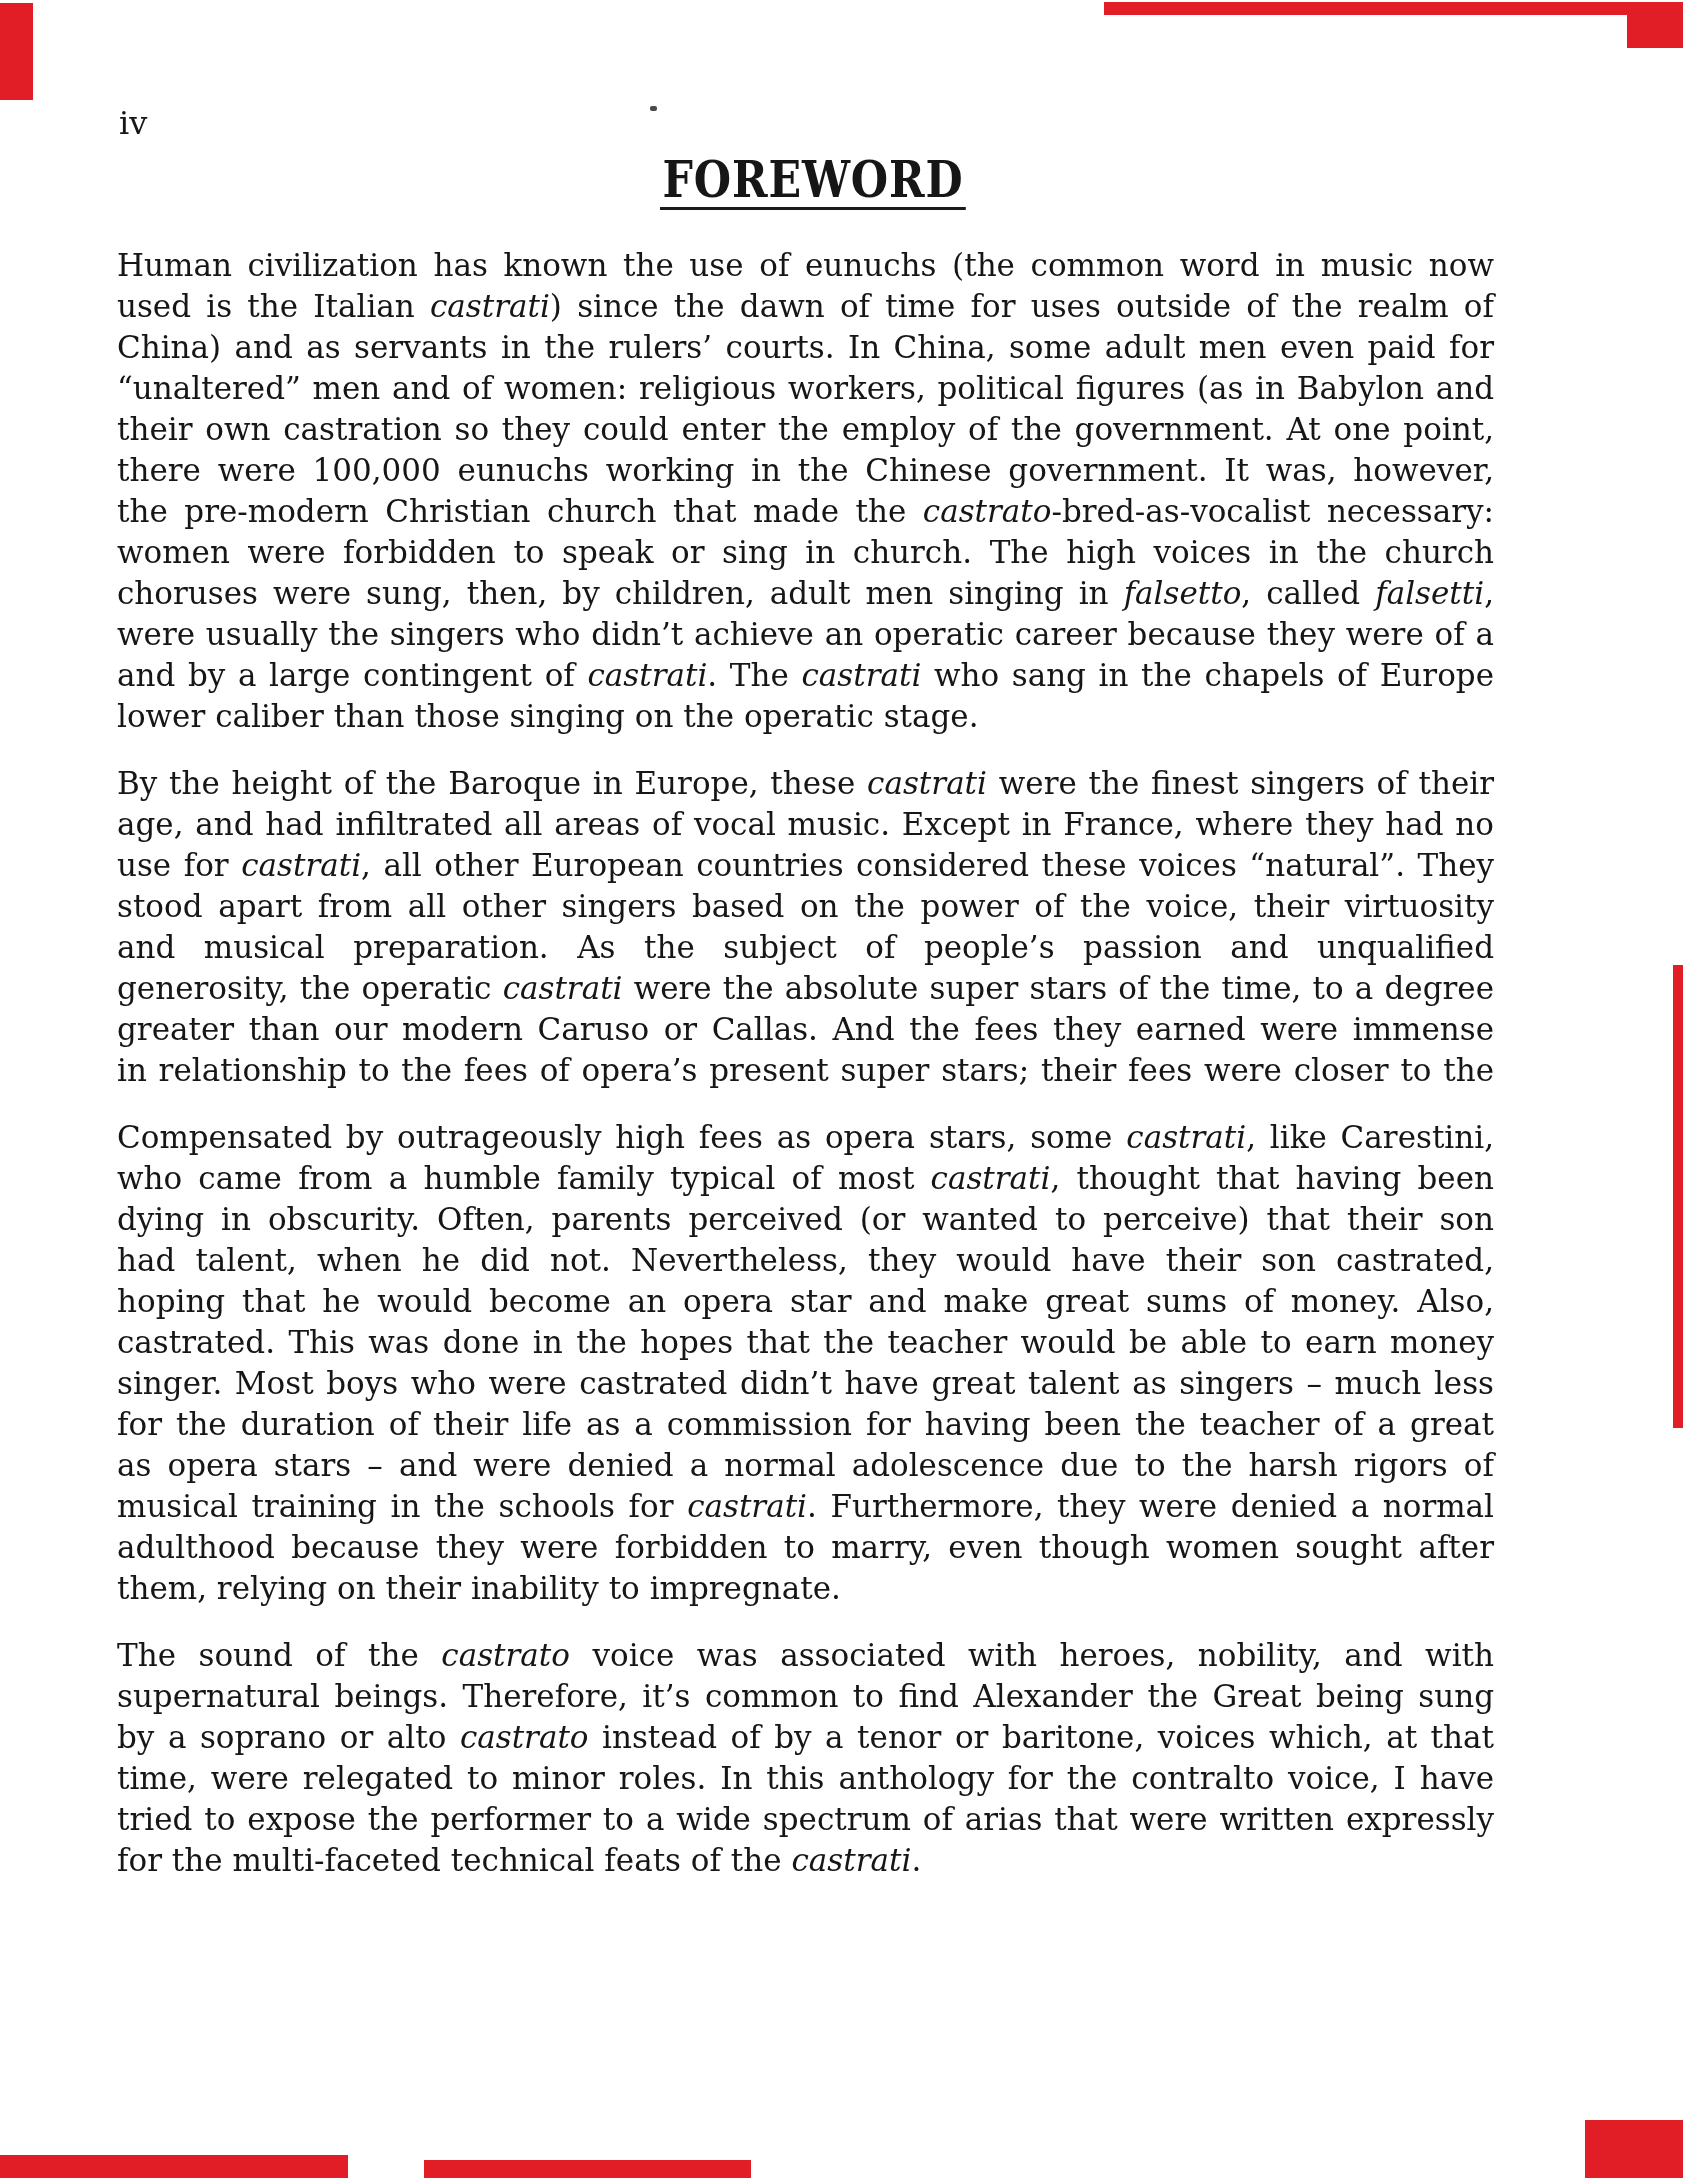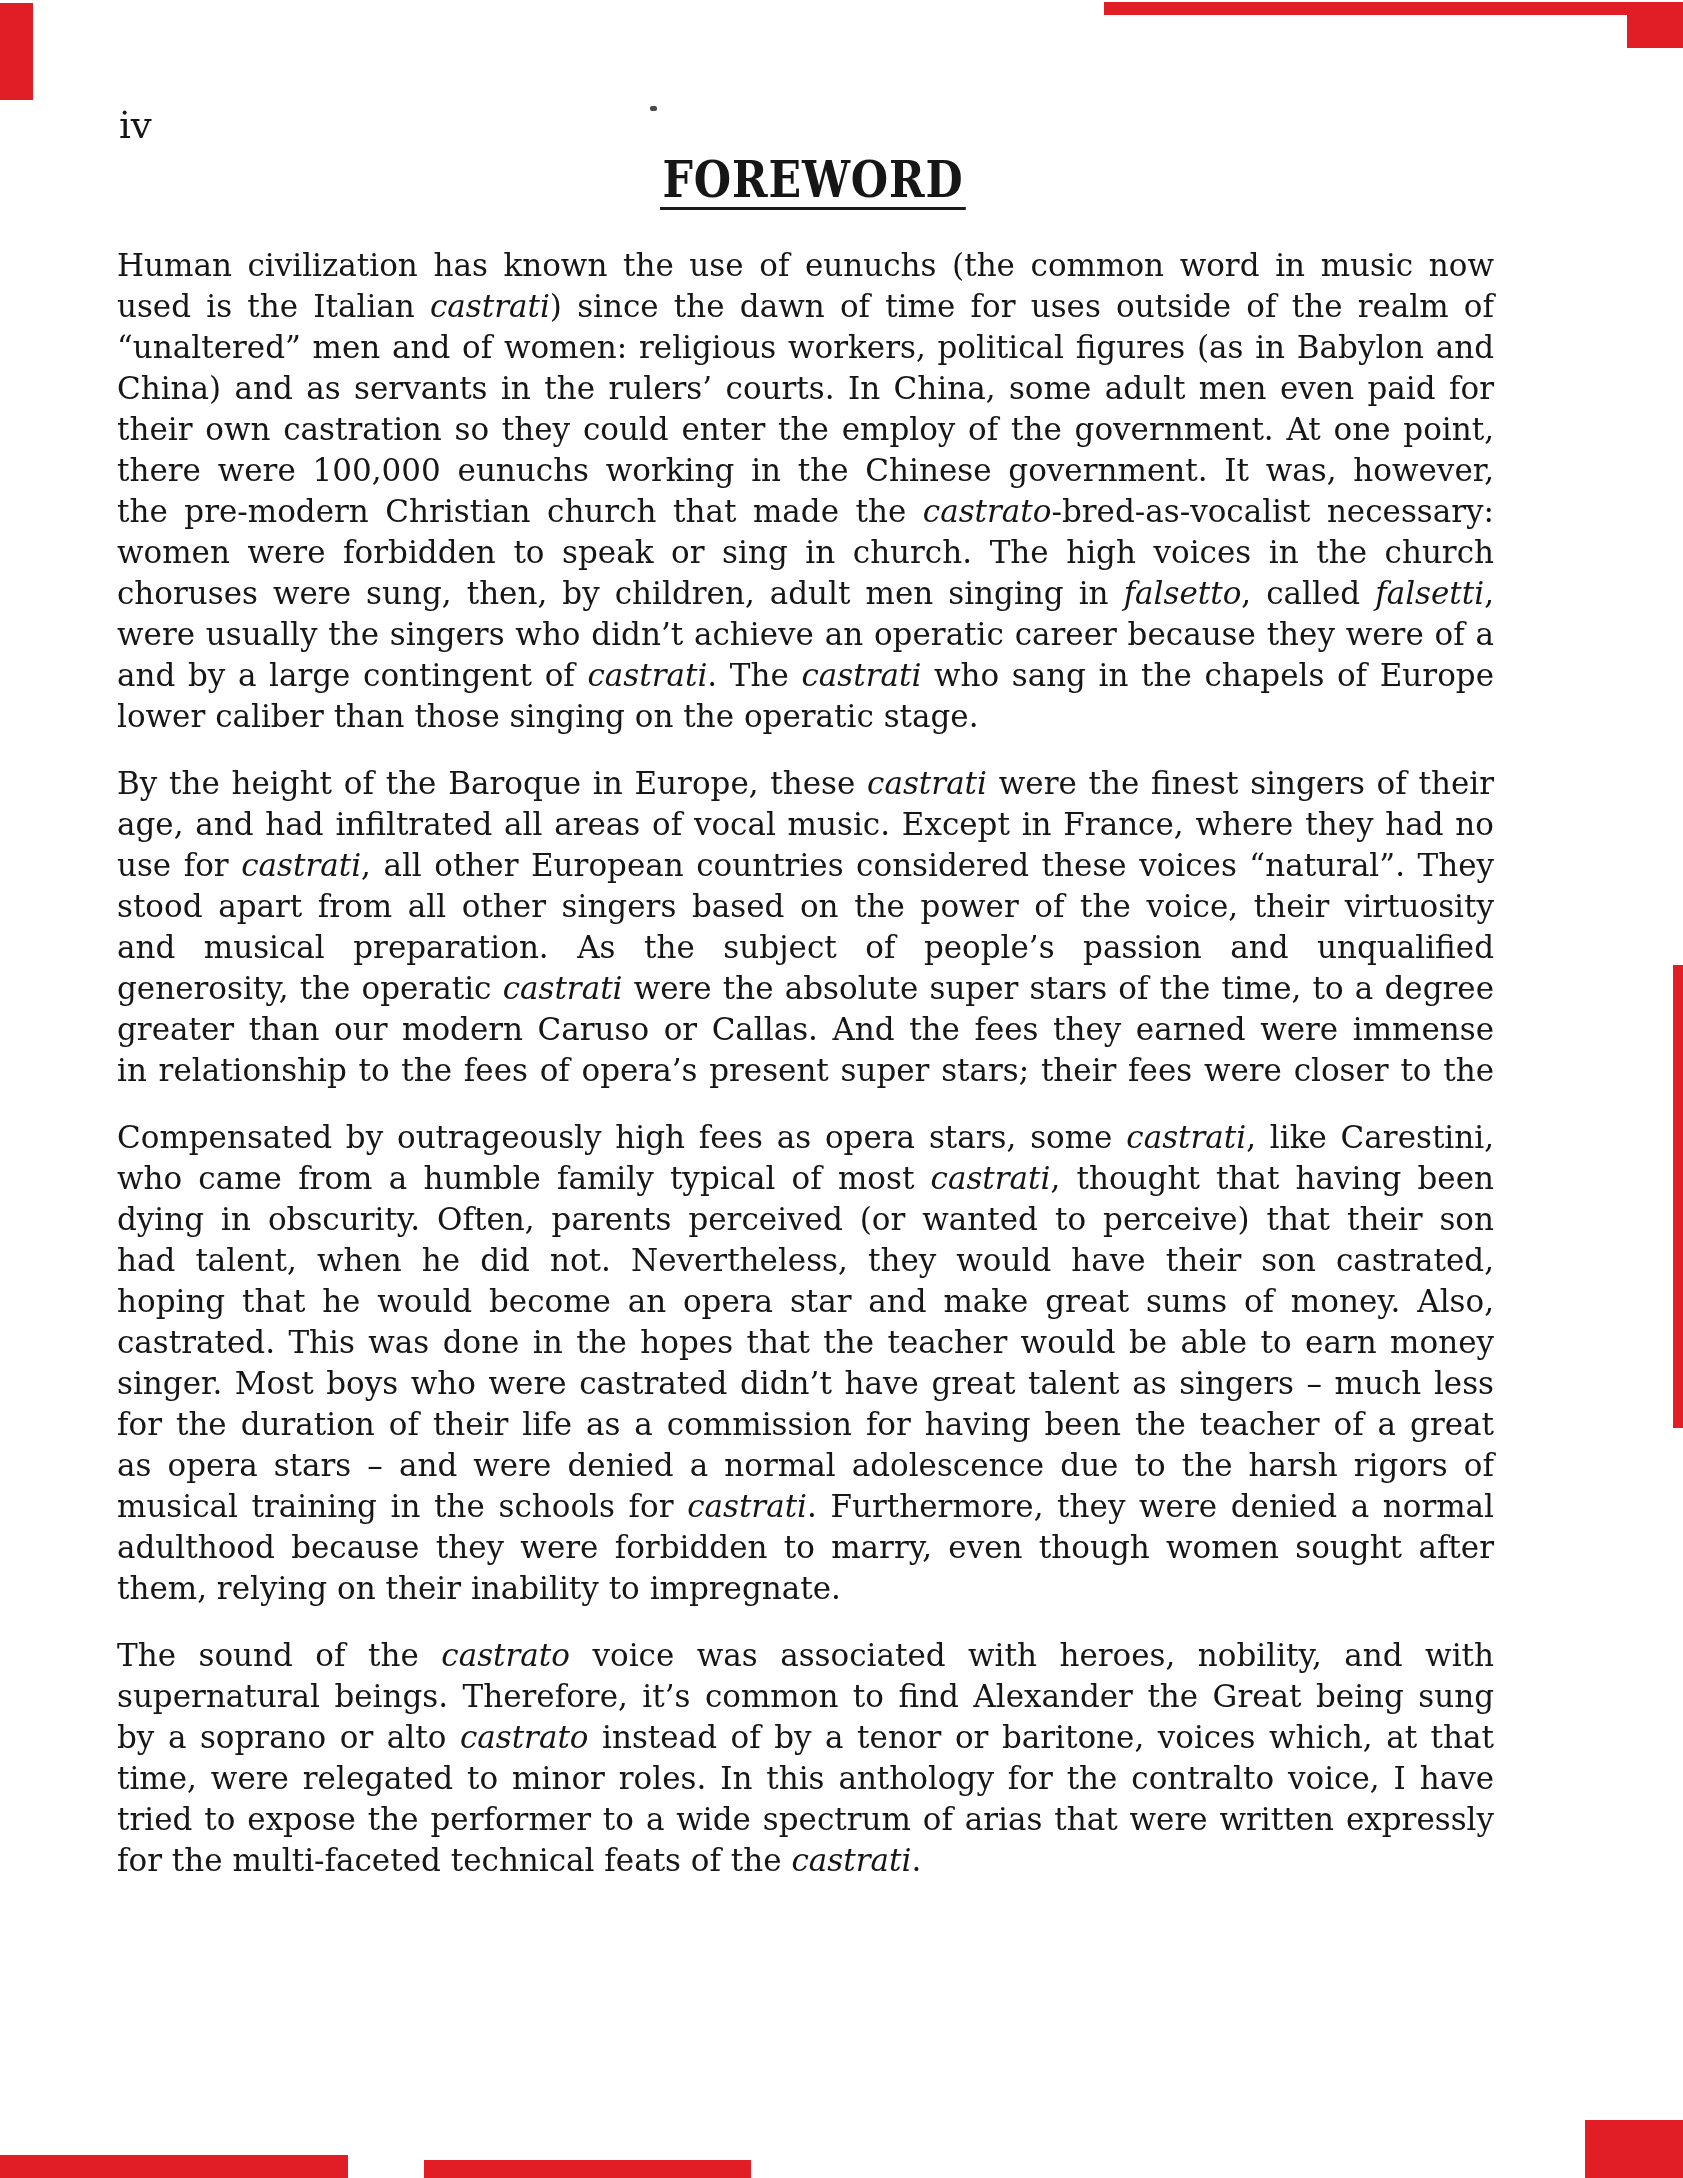--- a/index.html
+++ b/index.html
@@ -9,21 +9,21 @@
     height: 2178px;
     background: #ffffff;
     overflow: hidden;
     font-family: "DejaVu Serif", "Liberation Serif", serif;
     color: #161616;
   }
   .page-number {
     position: absolute;
     left: 119px;
     top: 107px;
-    font-size: 37px;
+    font-size: 32px;
     line-height: 1;
   }
   .speck {
     position: absolute;
     left: 650px;
     top: 106px;
     width: 7px;
     height: 5px;
     background: #4a4a4a;
     border-radius: 2px;
@@ -73,22 +73,22 @@
   <div class="speck"></div>
 
   <div class="title-wrap">
     <span class="title">FOREWORD</span>
   </div>
 
   <div class="body-text" id="body-text">
       <div class="para">
         <div class="ln">Human civilization has known the use of eunuchs (the common word in music now</div>
         <div class="ln">used is the Italian <i>castrati</i>) since the dawn of time for uses outside of the realm of</div>
+        <div class="ln">China) and as servants in the rulers’ courts.  In China, some adult men even paid for</div>
         <div class="ln">“unaltered” men and of women: religious workers, political figures (as in Babylon and</div>
-        <div class="ln">China) and as servants in the rulers’ courts.  In China, some adult men even paid for</div>
         <div class="ln">their own castration so they could enter the employ of the government.  At one point,</div>
         <div class="ln">there were 100,000 eunuchs working in the Chinese government.  It was, however,</div>
         <div class="ln">the pre-modern Christian church that made the <i>castrato</i>-bred-as-vocalist necessary:</div>
         <div class="ln">women were forbidden to speak or sing in church.  The high voices in the church</div>
         <div class="ln">choruses were sung, then, by children, adult men singing in <i>falsetto</i>, called <i>falsetti</i>,</div>
         <div class="ln">were usually the singers who didn’t achieve an operatic career because they were of a</div>
         <div class="ln">and by a large contingent of <i>castrati</i>.  The <i>castrati</i> who sang in the chapels of Europe</div>
         <div class="ln end">lower caliber than those singing on the operatic stage.</div>
       </div>
       <div class="para">

